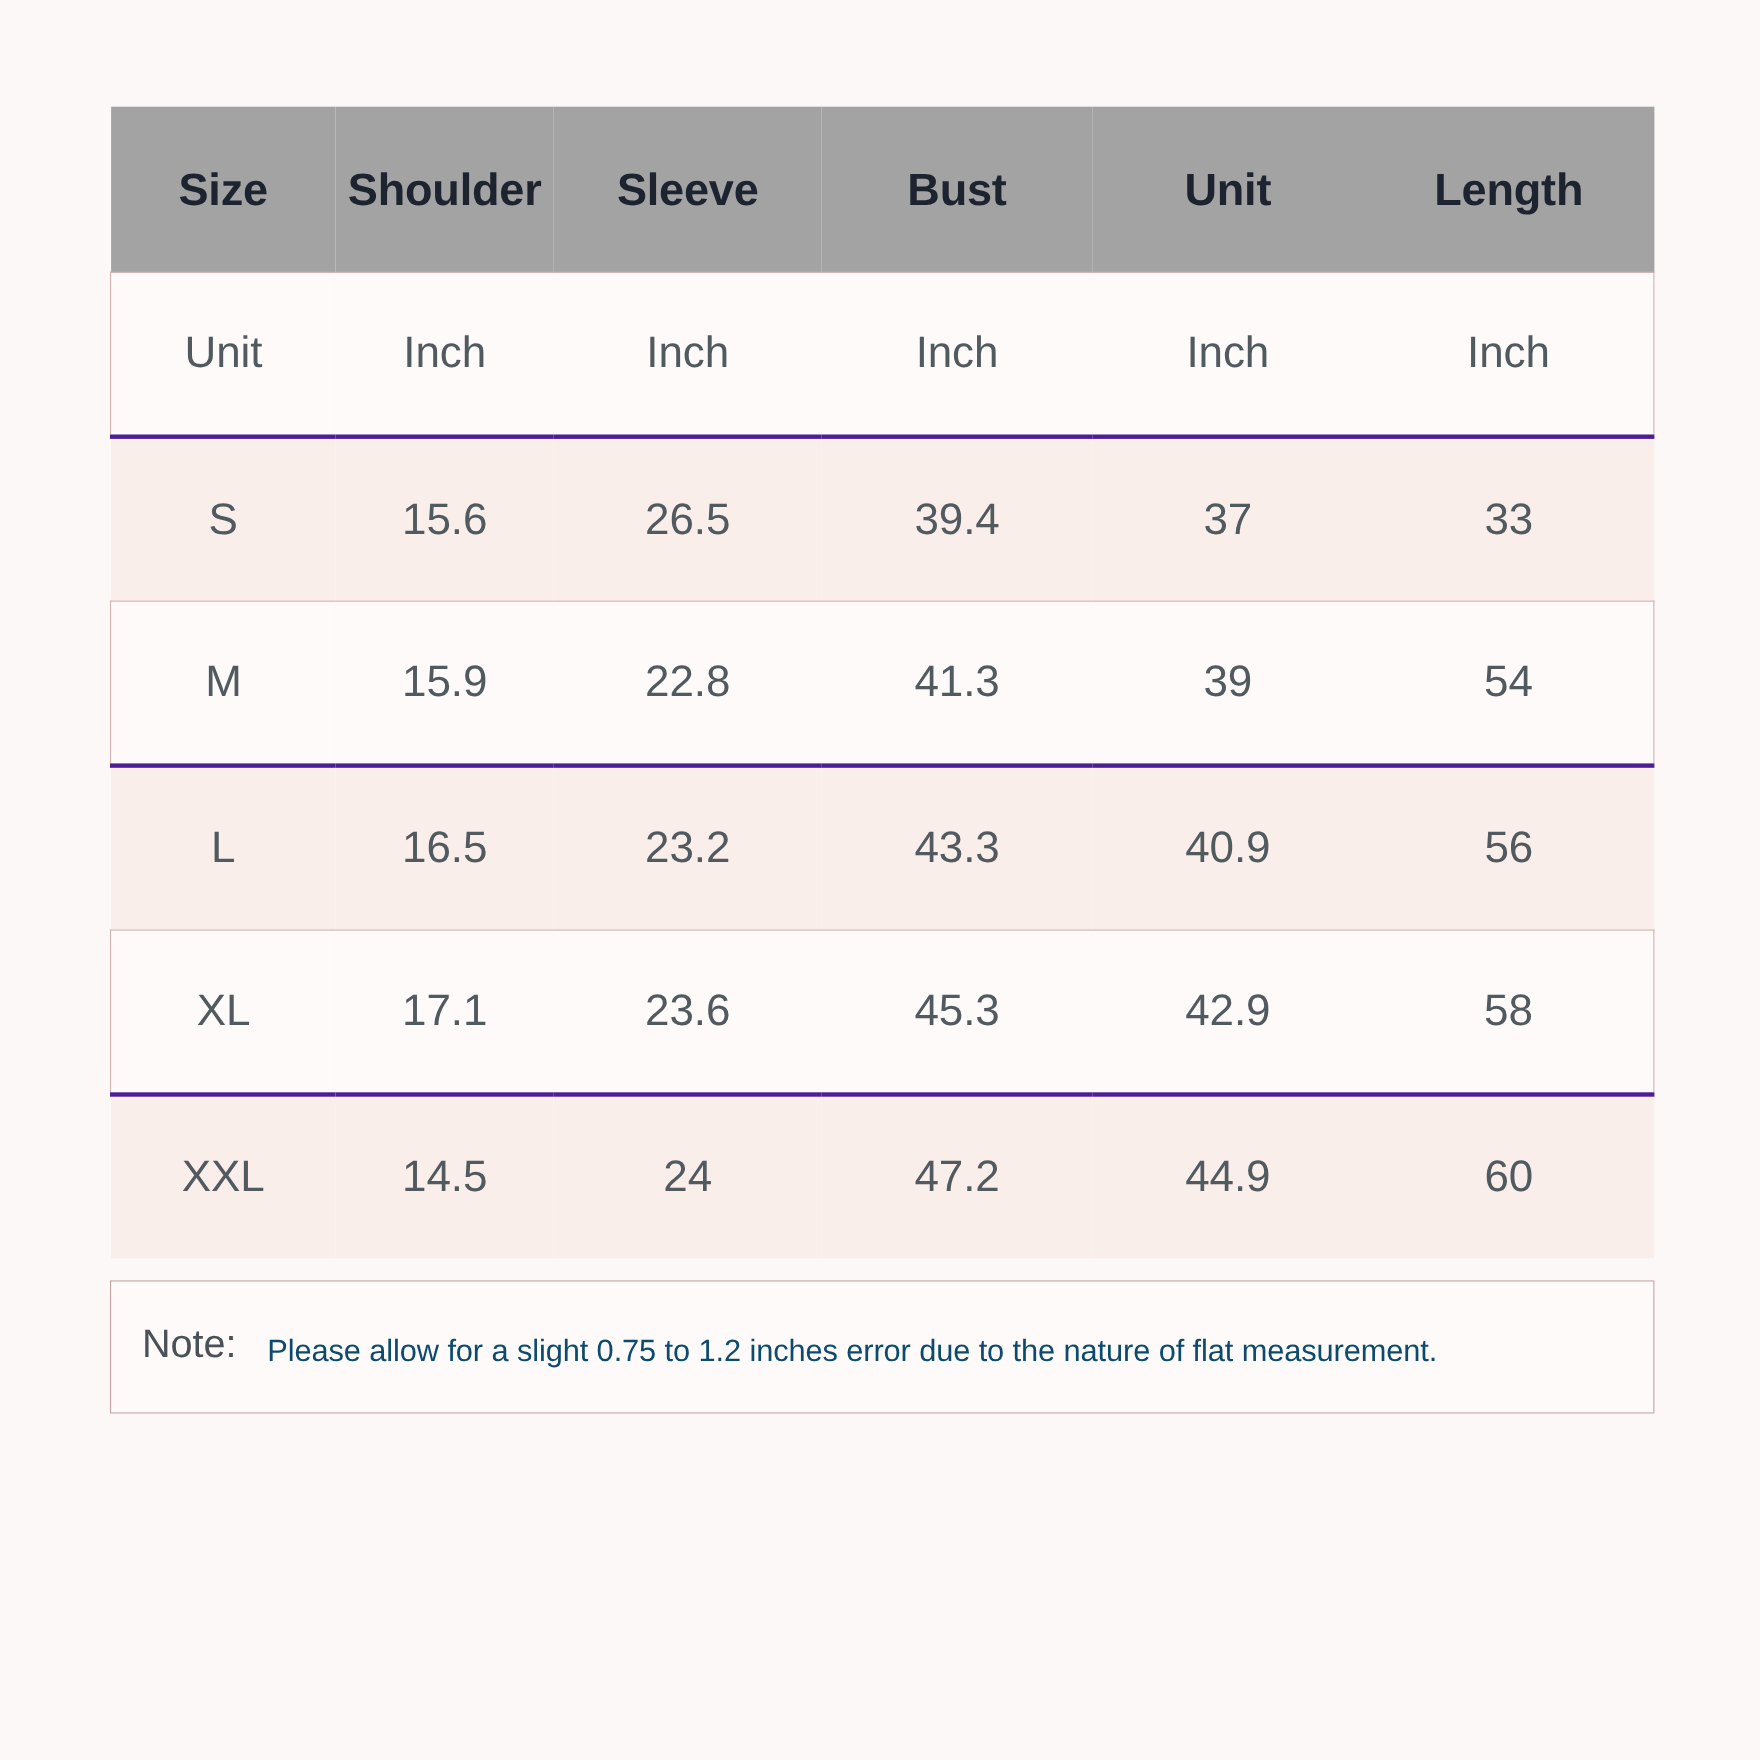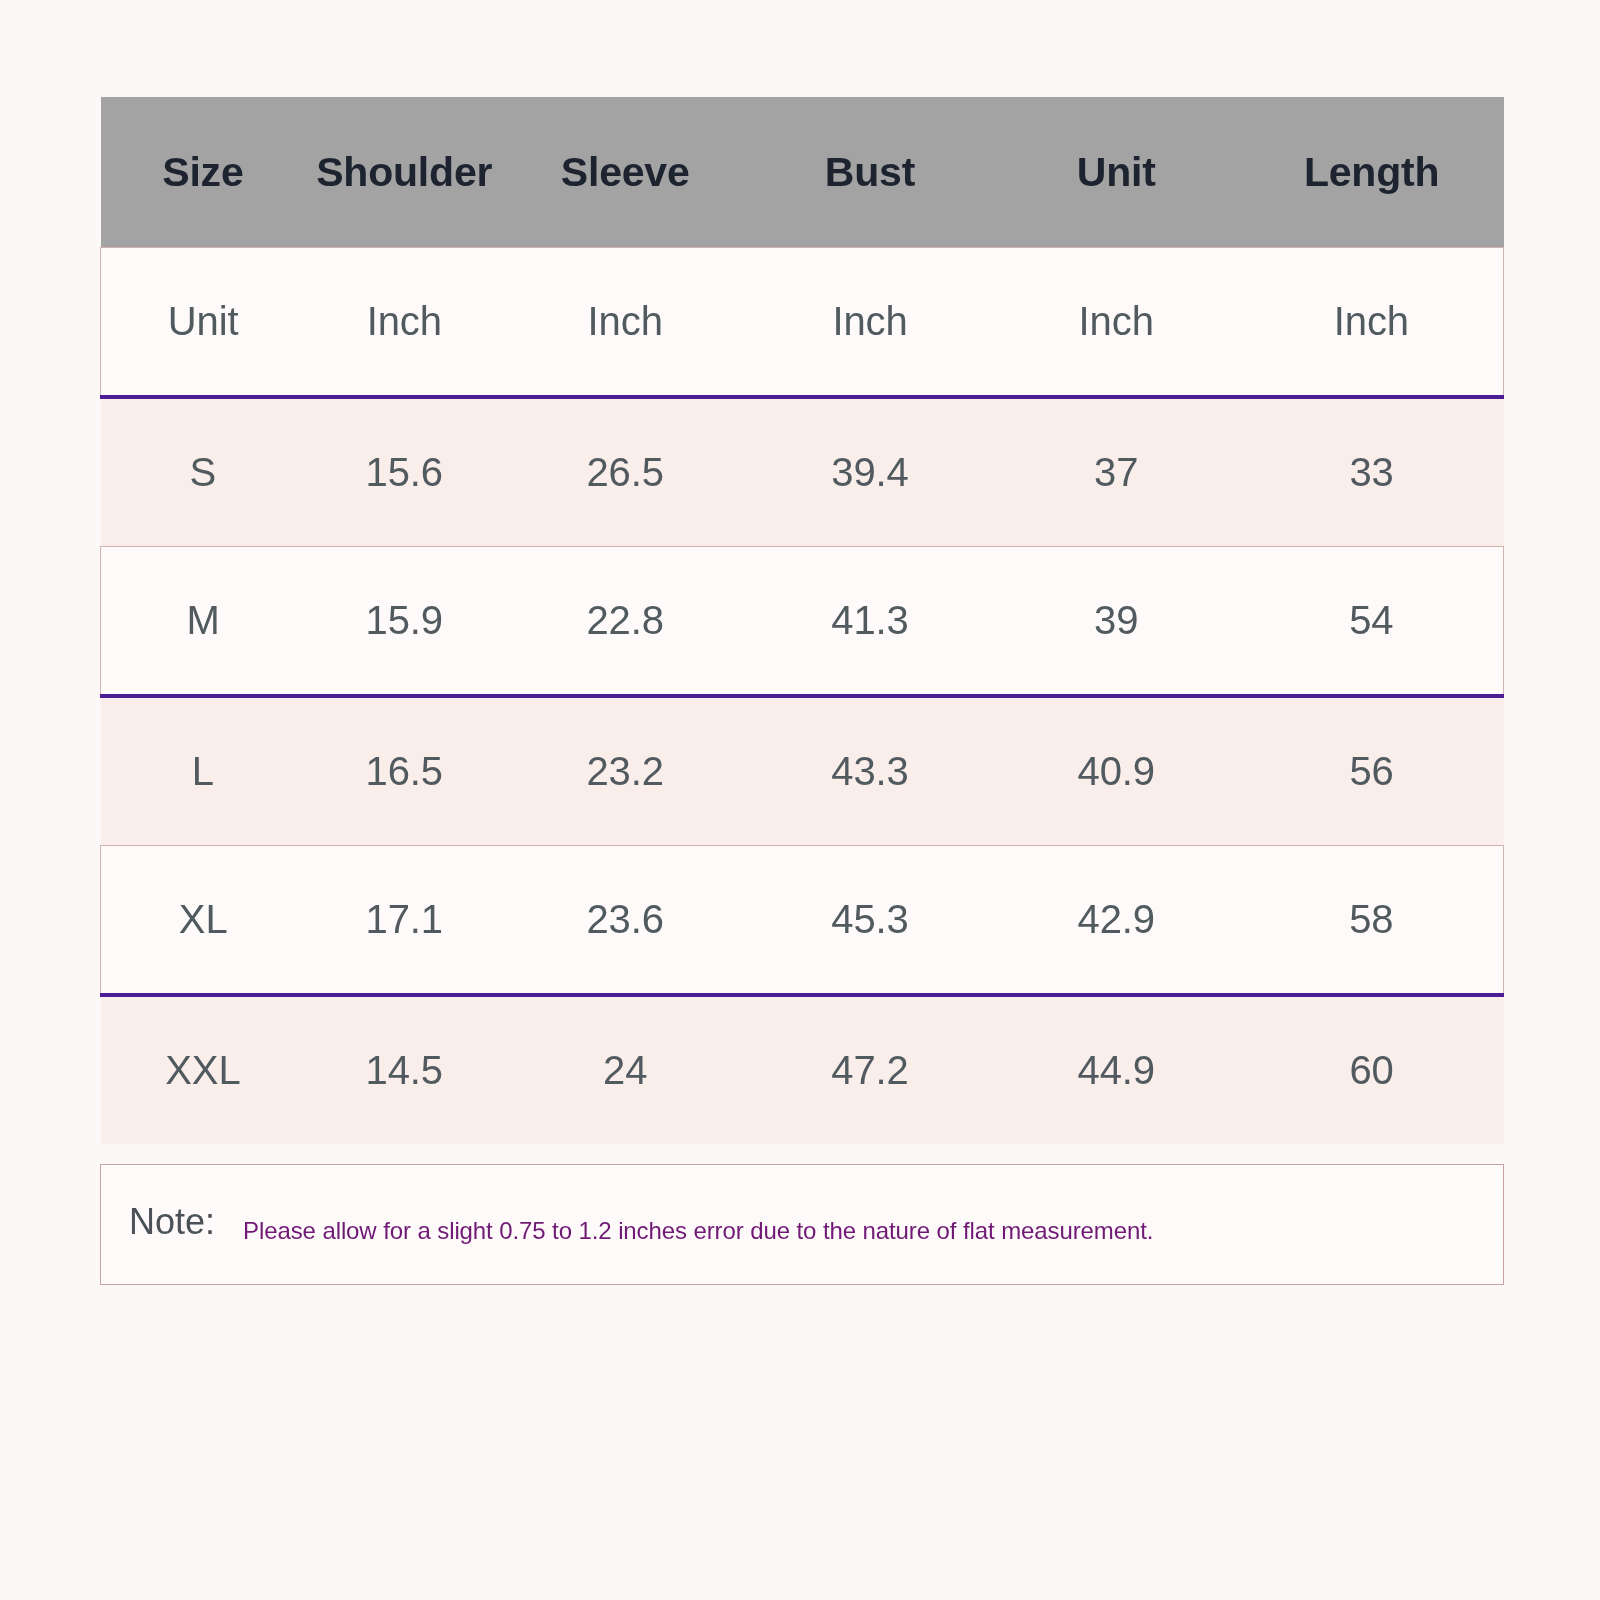--- a/index.html
+++ b/index.html
@@ -111,22 +111,22 @@
   .note-label {
     flex: 0 0 auto;
     font-size: 36px;
     color: #4a5258;
     line-height: 1.52;
     white-space: nowrap;
     margin-right: 28px;
   }
   .note-text {
     flex: 1 1 auto;
-    font-size: 24px;
-    color: #701a75;
+    font-size: 28px;
+    color: #0c4a6e;
     line-height: 1.52;
     max-width: 1090px;
     letter-spacing: -0.1px;
   }
 </style>
 </head>
 <body>
 
 <div class="page">
 

